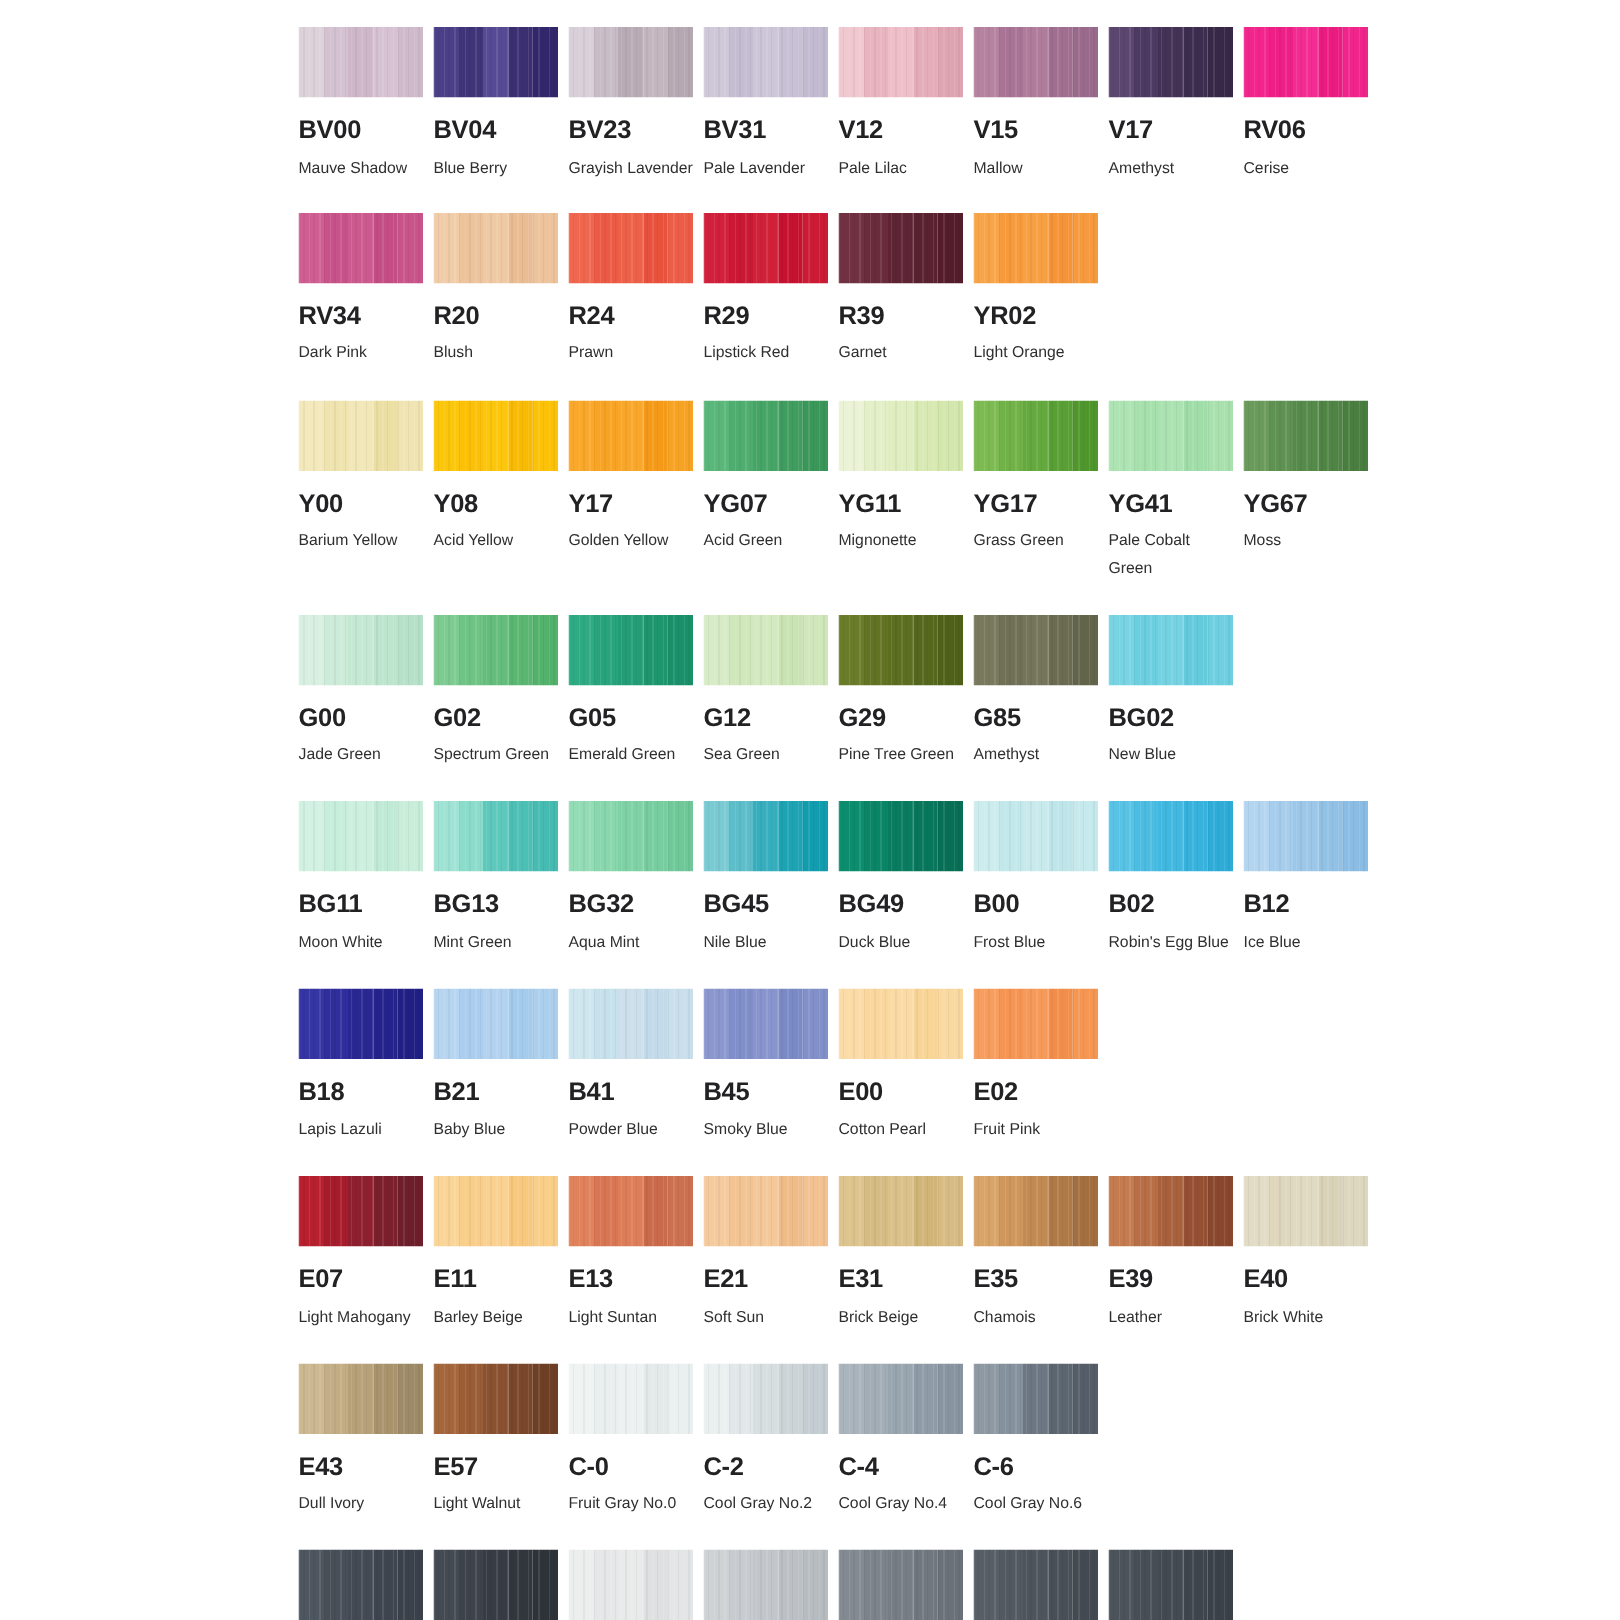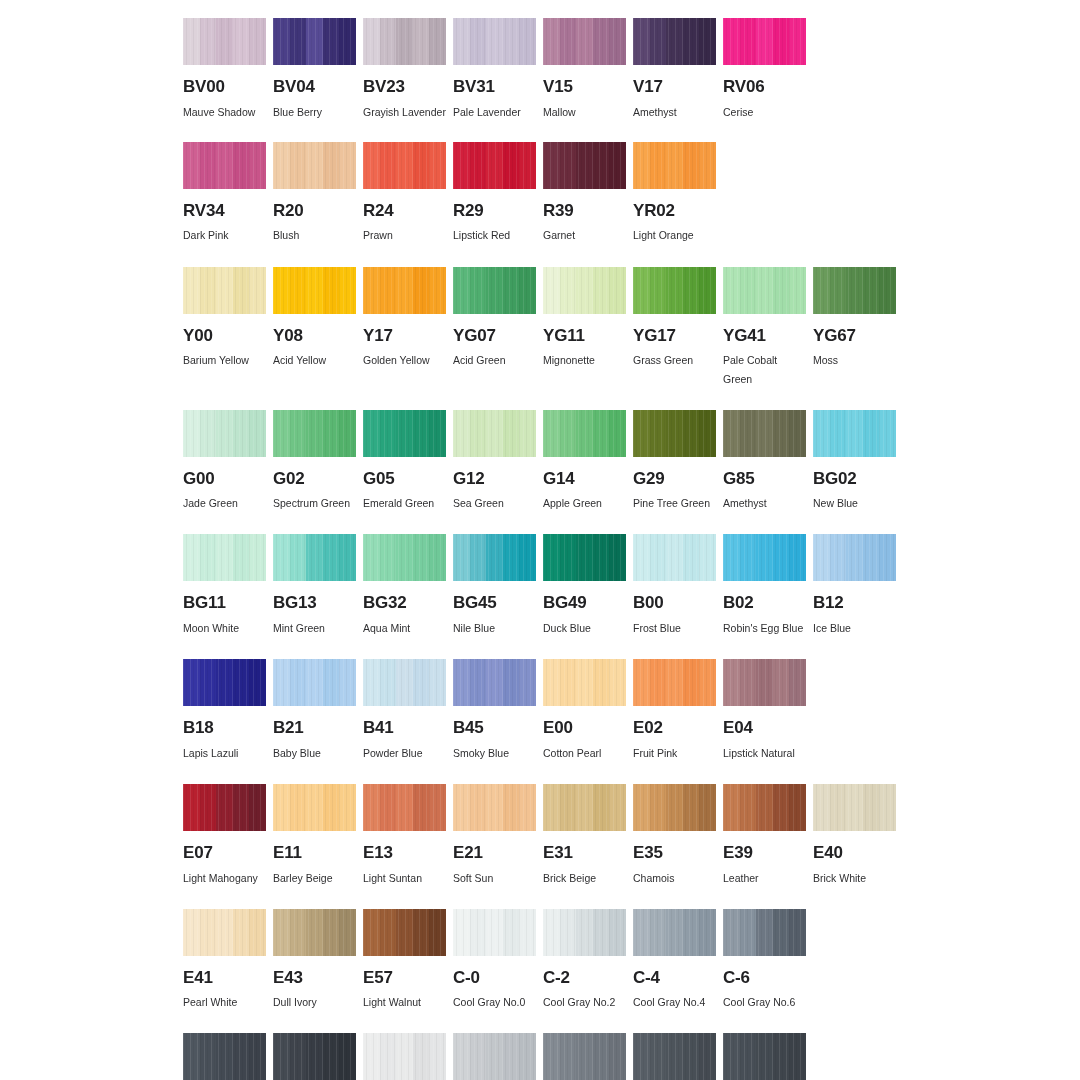--- a/index.html
+++ b/index.html
@@ -13,21 +13,21 @@
     height: 1080px;
     font-family: "Liberation Sans", sans-serif;
     -webkit-font-smoothing: antialiased;
   }
   #chart-sheet {
     position: relative;
     width: 1080px;
     height: 788px;
     background: #ffffff;
     box-sizing: border-box;
-    padding: 18px 0 0 0;
+    padding: 18px 0 0 16px;
   }
   .swatch-cell {
     width: 83px;
     box-sizing: border-box;
     position: relative;
   }
   .swatch-chip {
     width: 83px;
     height: 47px;
     display: block;
@@ -167,20 +167,36 @@
             <div class="chip-texture"></div>
           </div>
           <div class="cell-text">
             <div class="swatch-code">BV31</div>
             <div class="swatch-name">Pale Lavender</div>
           </div>
         </div>
         <div class="swatch-cell">
           <div class="swatch-chip">
             <div class="chip-bands">
+              <i style="background: rgb(240, 200, 207);"></i>
+              <i style="background: rgb(232, 180, 191);"></i>
+              <i style="background: rgb(238, 190, 201);"></i>
+              <i style="background: rgb(228, 173, 185);"></i>
+              <i style="background: rgb(223, 164, 178);"></i>
+            </div>
+            <div class="chip-texture"></div>
+          </div>
+          <div class="cell-text">
+            <div class="swatch-code">V12</div>
+            <div class="swatch-name">Pale Lilac</div>
+          </div>
+        </div>
+        <div class="swatch-cell">
+          <div class="swatch-chip">
+            <div class="chip-bands">
               <i style="background: rgb(181, 131, 160);"></i>
               <i style="background: rgb(168, 115, 149);"></i>
               <i style="background: rgb(176, 124, 155);"></i>
               <i style="background: rgb(160, 110, 144);"></i>
               <i style="background: rgb(154, 106, 140);"></i>
             </div>
             <div class="chip-texture"></div>
           </div>
           <div class="cell-text">
             <div class="swatch-code">V15</div>
@@ -509,36 +525,20 @@
             <div class="chip-texture"></div>
           </div>
           <div class="cell-text">
             <div class="swatch-code">G12</div>
             <div class="swatch-name">Sea Green</div>
           </div>
         </div>
         <div class="swatch-cell">
           <div class="swatch-chip">
             <div class="chip-bands">
-              <i style="background: rgb(134, 206, 144);"></i>
-              <i style="background: rgb(122, 200, 134);"></i>
-              <i style="background: rgb(108, 193, 123);"></i>
-              <i style="background: rgb(94, 186, 112);"></i>
-              <i style="background: rgb(82, 179, 102);"></i>
-            </div>
-            <div class="chip-texture"></div>
-          </div>
-          <div class="cell-text">
-            <div class="swatch-code">G14</div>
-            <div class="swatch-name">Apple Green</div>
-          </div>
-        </div>
-        <div class="swatch-cell">
-          <div class="swatch-chip">
-            <div class="chip-bands">
               <i style="background: rgb(106, 124, 42);"></i>
               <i style="background: rgb(98, 116, 36);"></i>
               <i style="background: rgb(92, 110, 32);"></i>
               <i style="background: rgb(85, 103, 28);"></i>
               <i style="background: rgb(79, 97, 24);"></i>
             </div>
             <div class="chip-texture"></div>
           </div>
           <div class="cell-text">
             <div class="swatch-code">G29</div>
@@ -798,36 +798,20 @@
               <i style="background: rgb(243, 142, 74);"></i>
               <i style="background: rgb(245, 150, 83);"></i>
             </div>
             <div class="chip-texture"></div>
           </div>
           <div class="cell-text">
             <div class="swatch-code">E02</div>
             <div class="swatch-name">Fruit Pink</div>
           </div>
         </div>
-        <div class="swatch-cell">
-          <div class="swatch-chip">
-            <div class="chip-bands">
-              <i style="background: rgb(174, 130, 136);"></i>
-              <i style="background: rgb(165, 120, 127);"></i>
-              <i style="background: rgb(155, 110, 118);"></i>
-              <i style="background: rgb(165, 121, 128);"></i>
-              <i style="background: rgb(153, 112, 122);"></i>
-            </div>
-            <div class="chip-texture"></div>
-          </div>
-          <div class="cell-text">
-            <div class="swatch-code">E04</div>
-            <div class="swatch-name">Lipstick Natural</div>
-          </div>
-        </div>
       </div>
       <div class="grid-row r6">
         <div class="swatch-cell">
           <div class="swatch-chip">
             <div class="chip-bands">
               <i style="background: rgb(184, 32, 47);"></i>
               <i style="background: rgb(167, 28, 44);"></i>
               <i style="background: rgb(143, 31, 46);"></i>
               <i style="background: rgb(124, 31, 45);"></i>
               <i style="background: rgb(110, 30, 43);"></i>
@@ -949,36 +933,20 @@
           <div class="cell-text">
             <div class="swatch-code">E40</div>
             <div class="swatch-name">Brick White</div>
           </div>
         </div>
       </div>
       <div class="grid-row r7">
         <div class="swatch-cell">
           <div class="swatch-chip">
             <div class="chip-bands">
-              <i style="background: rgb(247, 231, 203);"></i>
-              <i style="background: rgb(245, 226, 193);"></i>
-              <i style="background: rgb(246, 228, 197);"></i>
-              <i style="background: rgb(243, 220, 180);"></i>
-              <i style="background: rgb(240, 214, 168);"></i>
-            </div>
-            <div class="chip-texture"></div>
-          </div>
-          <div class="cell-text">
-            <div class="swatch-code">E41</div>
-            <div class="swatch-name">Pearl White</div>
-          </div>
-        </div>
-        <div class="swatch-cell">
-          <div class="swatch-chip">
-            <div class="chip-bands">
               <i style="background: rgb(204, 184, 145);"></i>
               <i style="background: rgb(194, 173, 133);"></i>
               <i style="background: rgb(182, 161, 121);"></i>
               <i style="background: rgb(168, 147, 109);"></i>
               <i style="background: rgb(157, 138, 102);"></i>
             </div>
             <div class="chip-texture"></div>
           </div>
           <div class="cell-text">
             <div class="swatch-code">E43</div>
@@ -1007,21 +975,21 @@
               <i style="background: rgb(239, 243, 242);"></i>
               <i style="background: rgb(233, 238, 238);"></i>
               <i style="background: rgb(237, 241, 241);"></i>
               <i style="background: rgb(228, 234, 234);"></i>
               <i style="background: rgb(234, 239, 239);"></i>
             </div>
             <div class="chip-texture"></div>
           </div>
           <div class="cell-text">
             <div class="swatch-code">C-0</div>
-            <div class="swatch-name">Cool Gray No.0</div>
+            <div class="swatch-name">Fruit Gray No.0</div>
           </div>
         </div>
         <div class="swatch-cell">
           <div class="swatch-chip">
             <div class="chip-bands">
               <i style="background: rgb(234, 239, 239);"></i>
               <i style="background: rgb(226, 232, 233);"></i>
               <i style="background: rgb(215, 222, 224);"></i>
               <i style="background: rgb(204, 212, 215);"></i>
               <i style="background: rgb(196, 205, 209);"></i>

